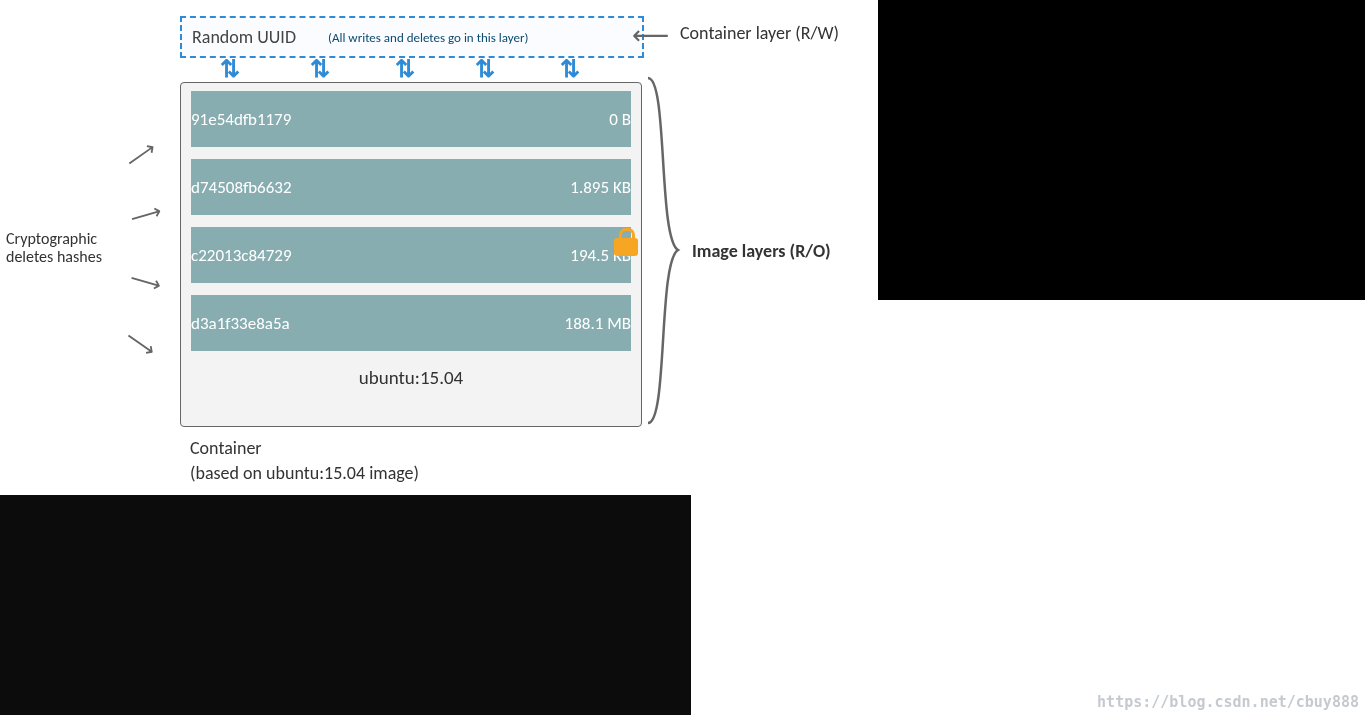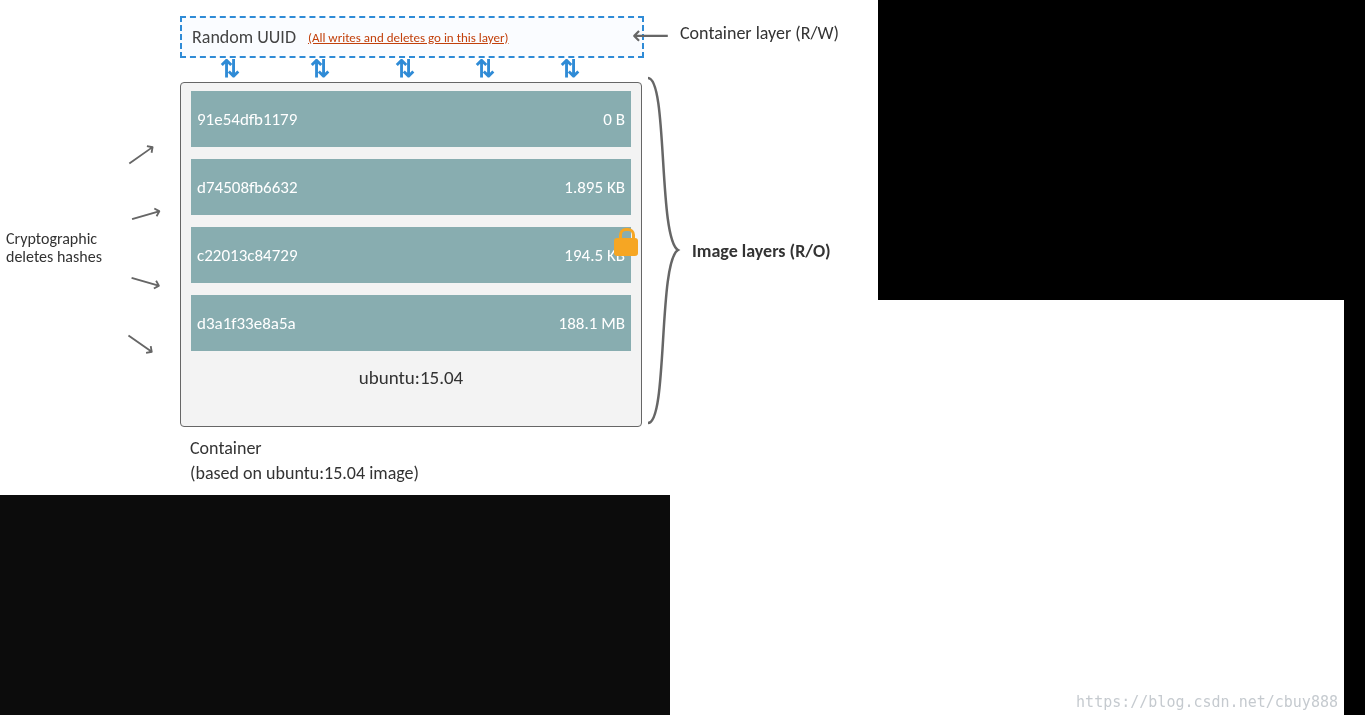--- a/index.html
+++ b/index.html
@@ -1,28 +1,28 @@
 <!DOCTYPE html>
 <html><head>
 <meta charset="utf-8">
 <style>
   html,body{margin:0;padding:0;width:1365px;height:715px;font-family:"Segoe UI",Calibri,Helvetica,Arial,sans-serif;background:#000;}
   .page{position:relative;width:1365px;height:715px;}
   
   .p1{position:absolute;left:0;top:0;width:878px;height:495px;background:#fff;}
   .p2{position:absolute;left:0;top:495px;width:691px;height:220px;background:#0c0c0c;}
-  .p3{position:absolute;left:670px;top:300px;width:674px;height:415px;background:#fff;}
+  .p3{position:absolute;left:691px;top:300px;width:674px;height:415px;background:#fff;font-weight:bold;}
   
   .rwbox{position:absolute;top:16px;left:180px;width:440px;height:38px;border:2px dashed #2f8bd6;background:#fafcff;display:flex;align-items:center;padding:0 10px;font-size:18px;color:#444;}
-  .rwbox .sub{font-size:13px;color:#c2410c;margin-left:12px;text-decoration:underline;}
+  .rwbox .sub{font-size:13px;color:#0c4a6e;margin-left:32px;}
   .arrow-r{position:absolute;color:#666;font-size:26px;line-height:1;}
   .lbl{position:absolute;font-size:18px;color:#333;}
   .small-up{position:absolute;color:#2f8bd6;font-size:24px;font-weight:bold;line-height:0.6;}
   .image-box{position:absolute;left:180px;top:82px;width:440px;height:335px;background:#f3f3f3;border:1px solid #666;border-radius:4px;padding:8px 10px 0 10px;}
-  .layer{height:56px;background:#88adb0;color:#fff;font-size:17px;display:flex;align-items:center;justify-content:space-between;padding:0 6px;margin-bottom:12px;text-align:right;}
+  .layer{height:56px;background:#88adb0;color:#fff;font-size:17px;display:flex;align-items:center;justify-content:space-between;padding:0 0;margin-bottom:12px;text-align:right;}
   .image-box .tag{text-align:center;color:#333;font-size:19px;margin-top:15px;}
   .hashlbl{position:absolute;left:6px;top:230px;width:120px;text-align:left;font-size:16px;color:#333;line-height:1.15;}
   .fan-arrow{position:absolute;color:#666;font-size:22px;}
   .brace{position:absolute;left:646px;top:78px;height:345px;width:34px;}
   .caption{position:absolute;left:190px;top:436px;width:440px;text-align:left;font-size:18px;color:#333;line-height:1.4;}
   .watermark{position:absolute;right:6px;bottom:4px;font-family:monospace;font-size:15px;color:rgba(140,150,160,0.5);letter-spacing:0px;}
   
   .lock{width:24px;height:28px;position:relative;}
   .lock .body{position:absolute;bottom:0;left:0;width:24px;height:18px;background:#f6a623;border-radius:3px;}
   .lock .sh{position:absolute;top:0;left:5px;width:10px;height:12px;border:3px solid #f6a623;border-bottom:none;border-radius:7px 7px 0 0;}

